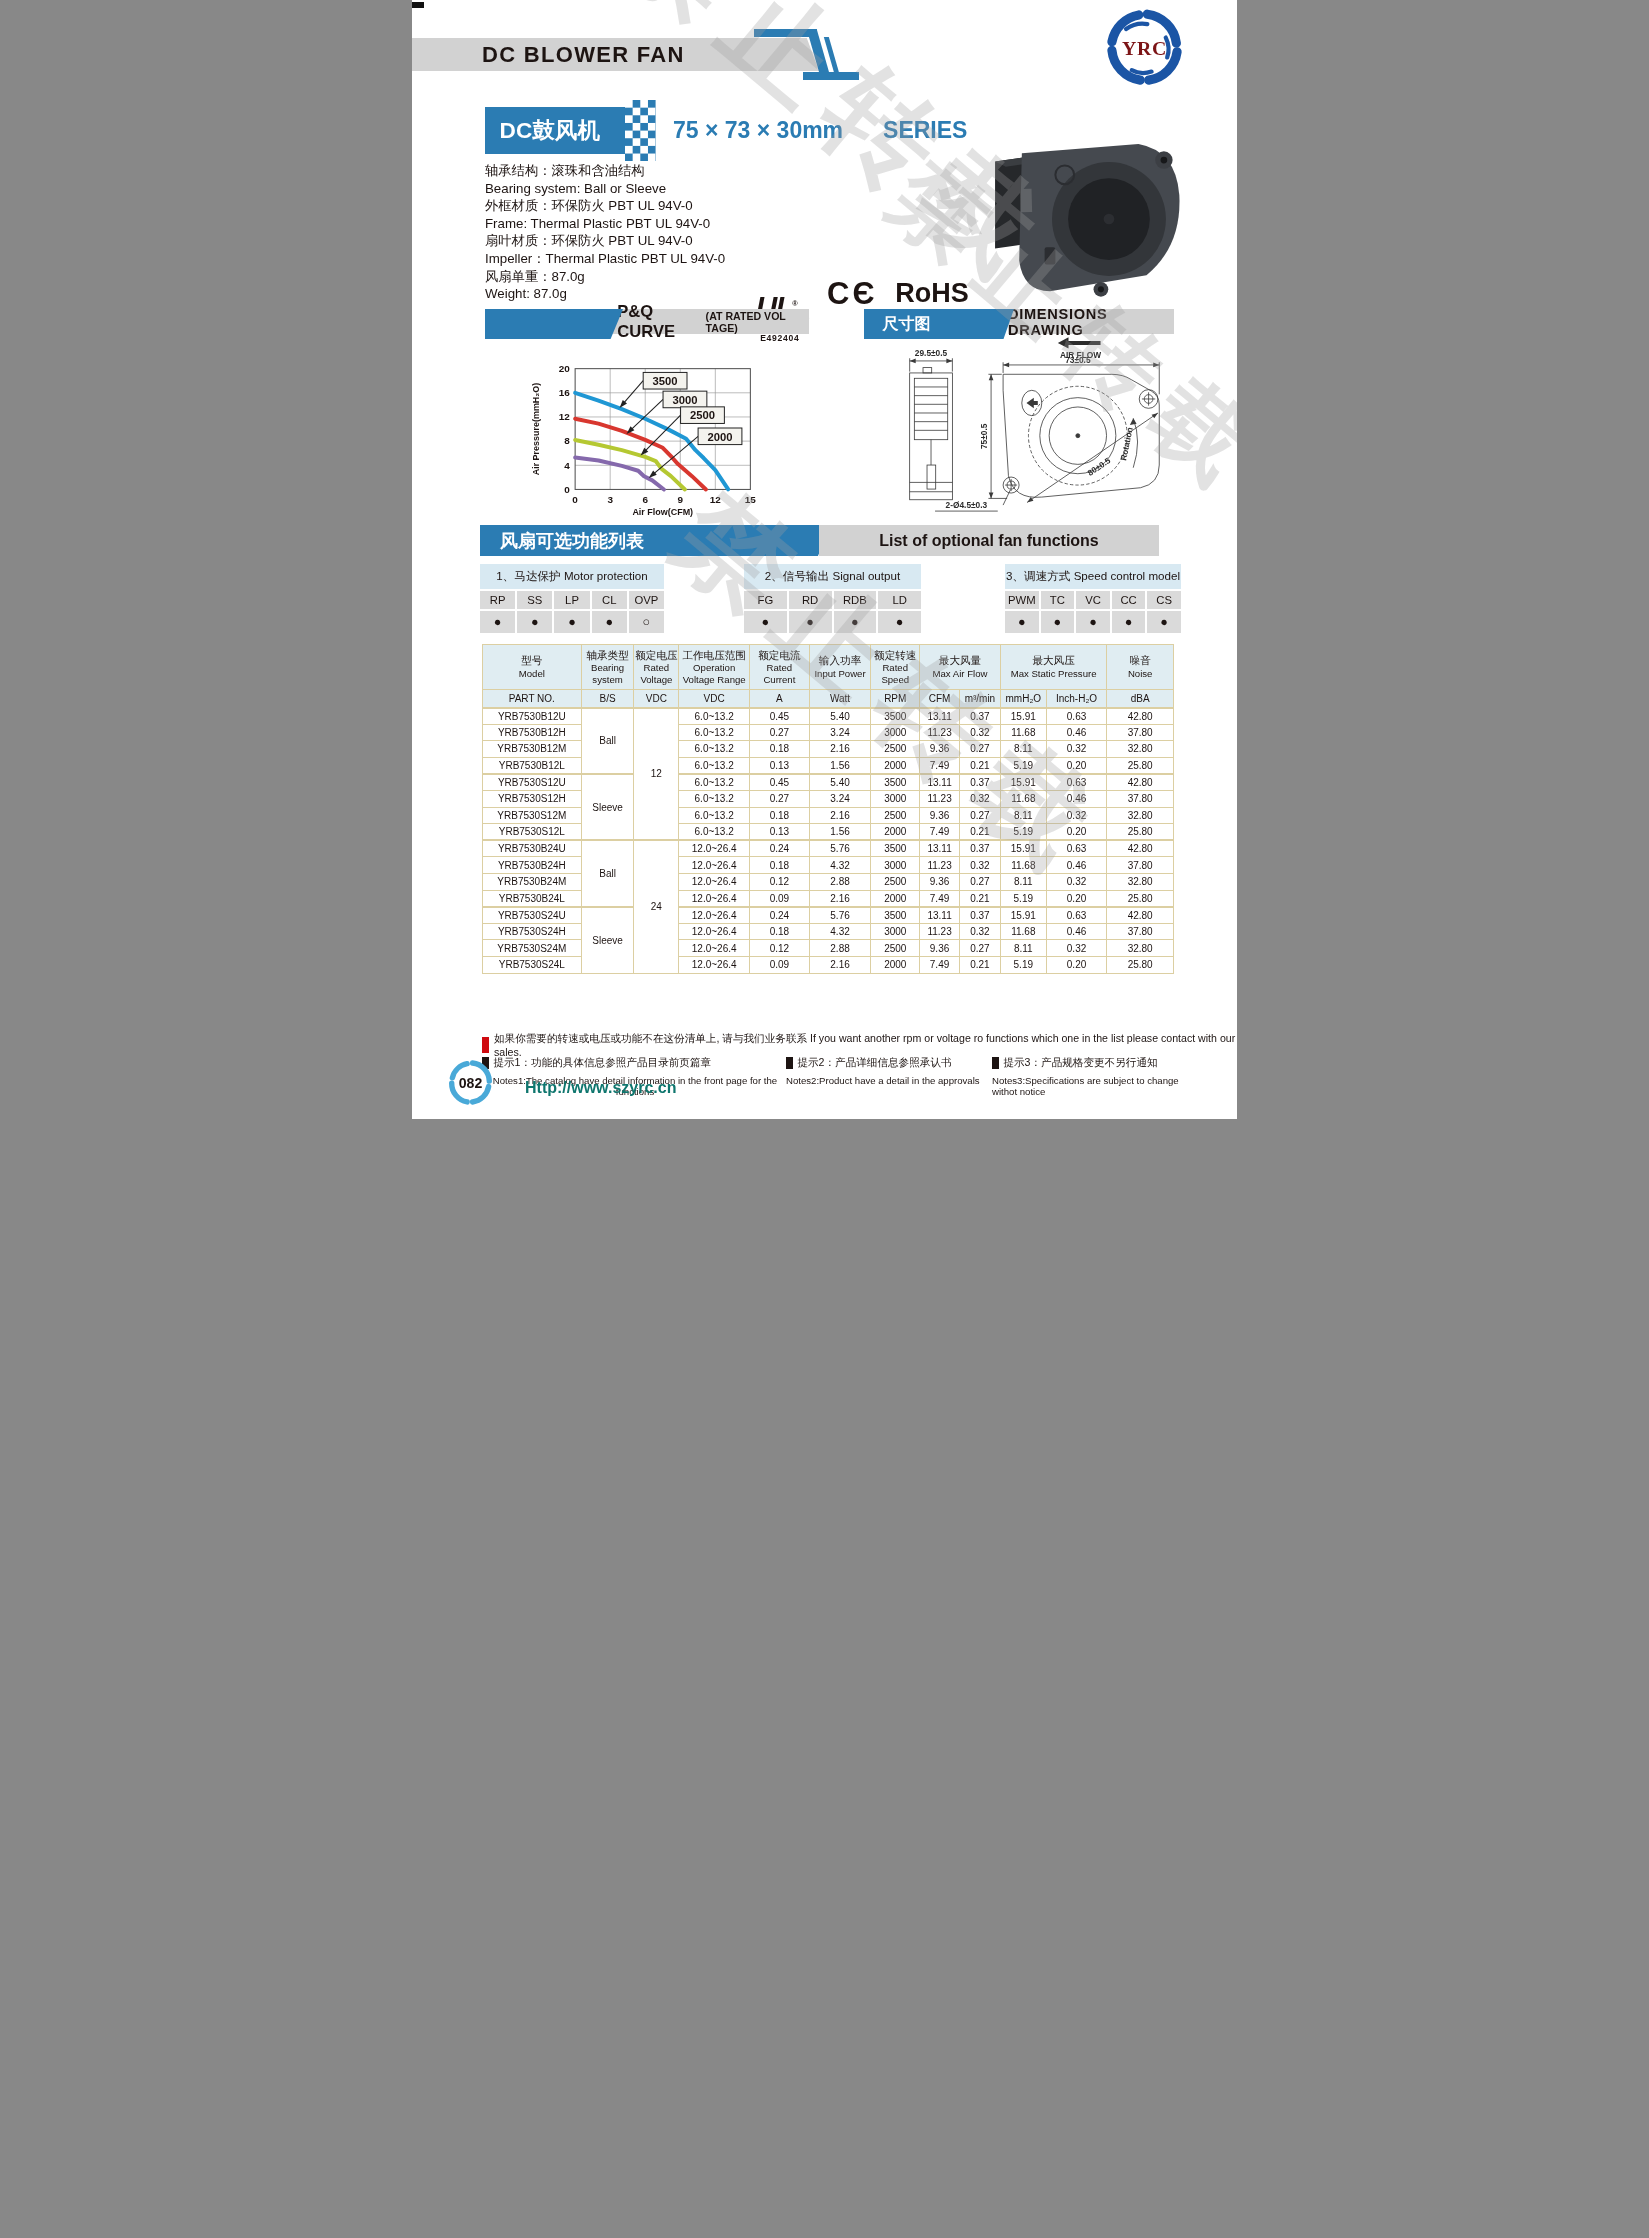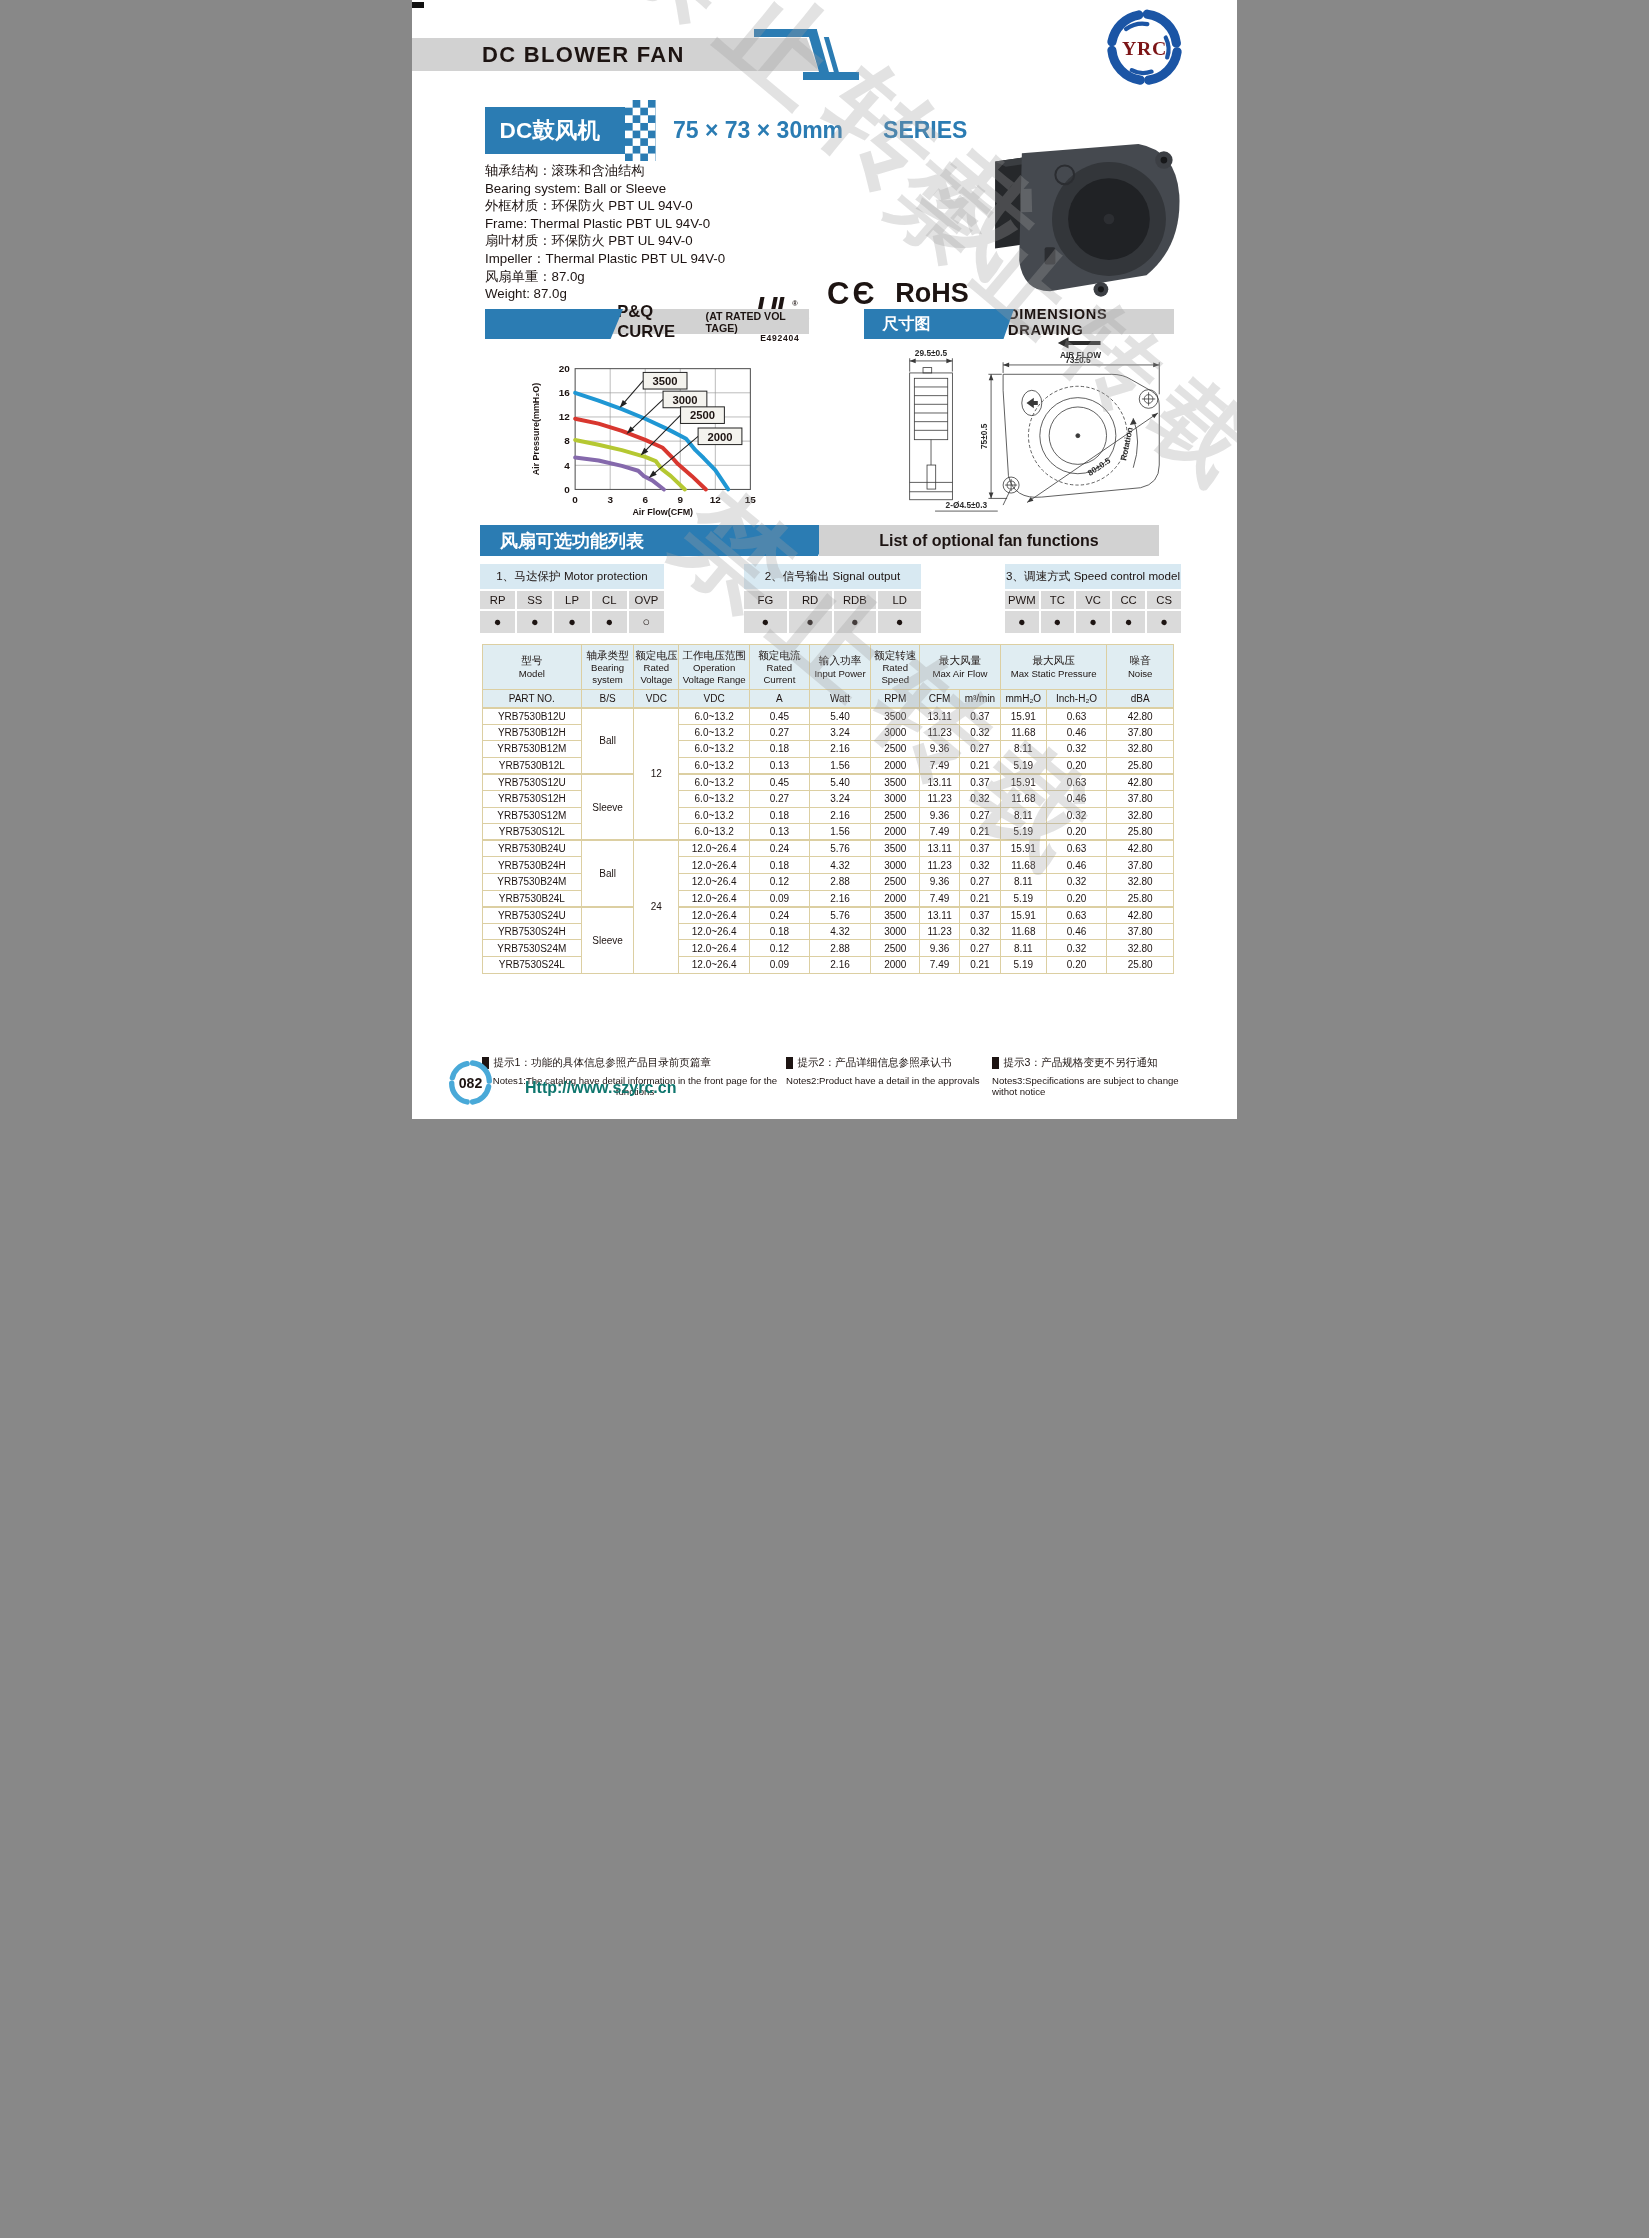--- a/index.html
+++ b/index.html
@@ -653,20 +653,24 @@
           <td data-name="value-cell">2000</td>
           <td data-name="value-cell">7.49</td>
           <td data-name="value-cell">0.21</td>
           <td data-name="value-cell">5.19</td>
           <td data-name="value-cell">0.20</td>
           <td data-name="value-cell">25.80</td>
         </tr>
       </tbody>
   </table>
 
+  <div class="note-main" data-name="note-main">
+    <span class="sq red" data-name="red-square-icon"></span>
+    <span data-name="note-main-text">如果你需要的转速或电压或功能不在这份清单上, 请与我们业务联系 If you want another rpm or voltage ro functions which one in the list please contact with our sales.</span>
+  </div>
   <div class="note-col nc1" data-name="note-item">
     <div class="note-cn">
         <span class="sq black" data-name="black-square-icon"></span>
         <span data-name="note-cn-text">提示1：功能的具体信息参照产品目录前页篇章</span>
       </div>
     <div class="note-en" data-name="note-en-text">Notes1:The catalog have detail information in the front page for the functions</div>
   </div>
   <div class="note-col nc2" data-name="note-item">
     <div class="note-cn">
         <span class="sq black" data-name="black-square-icon"></span>

